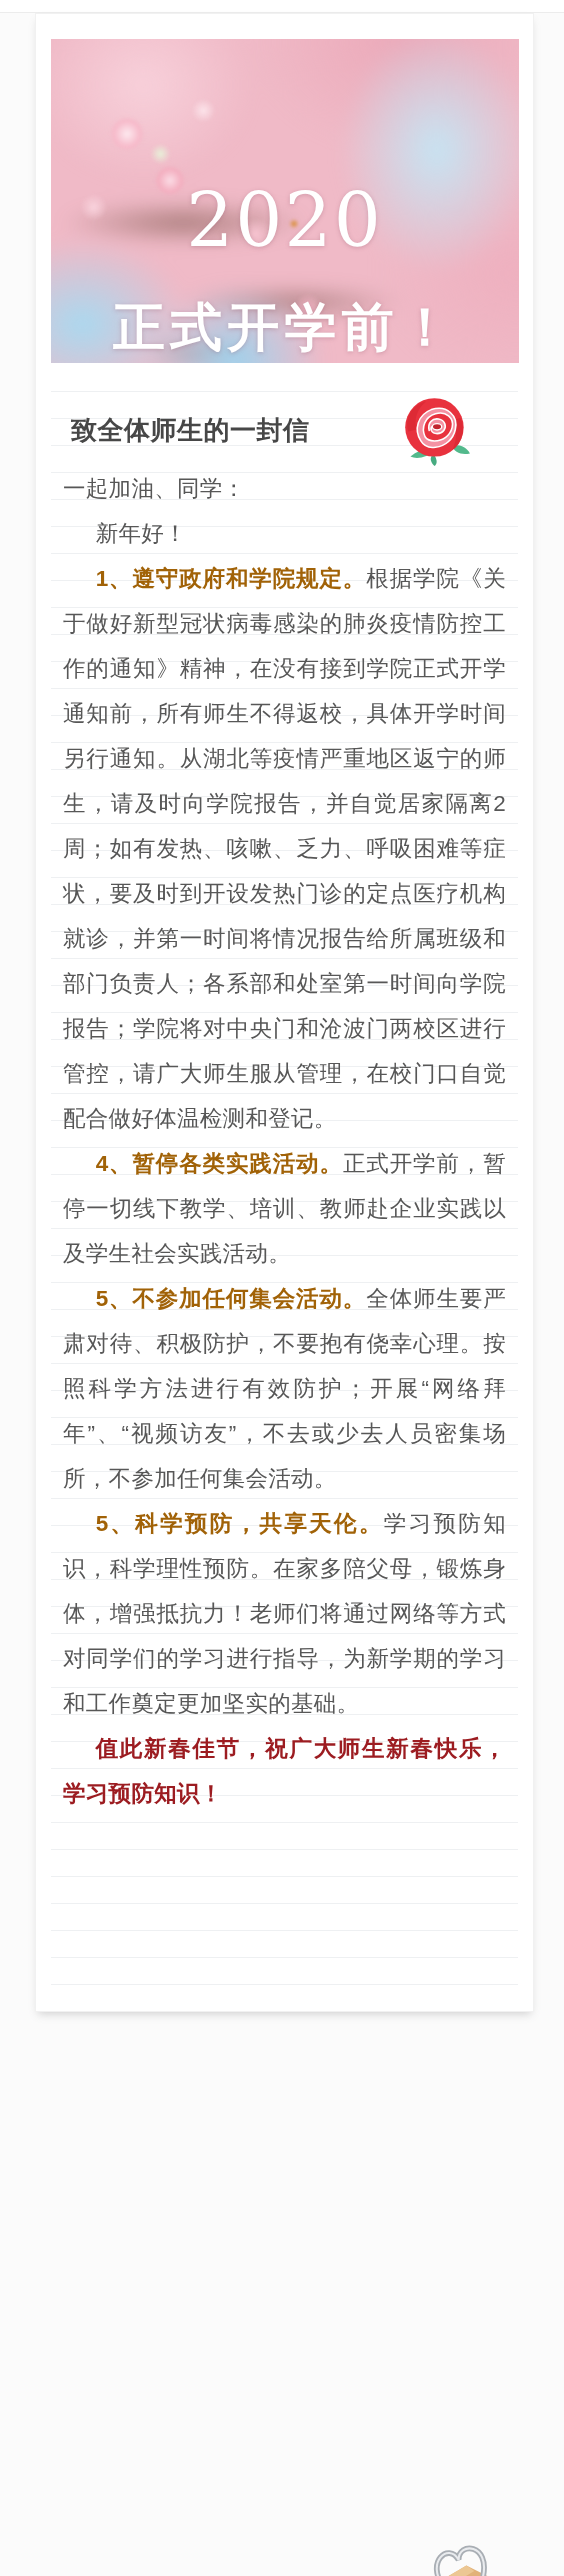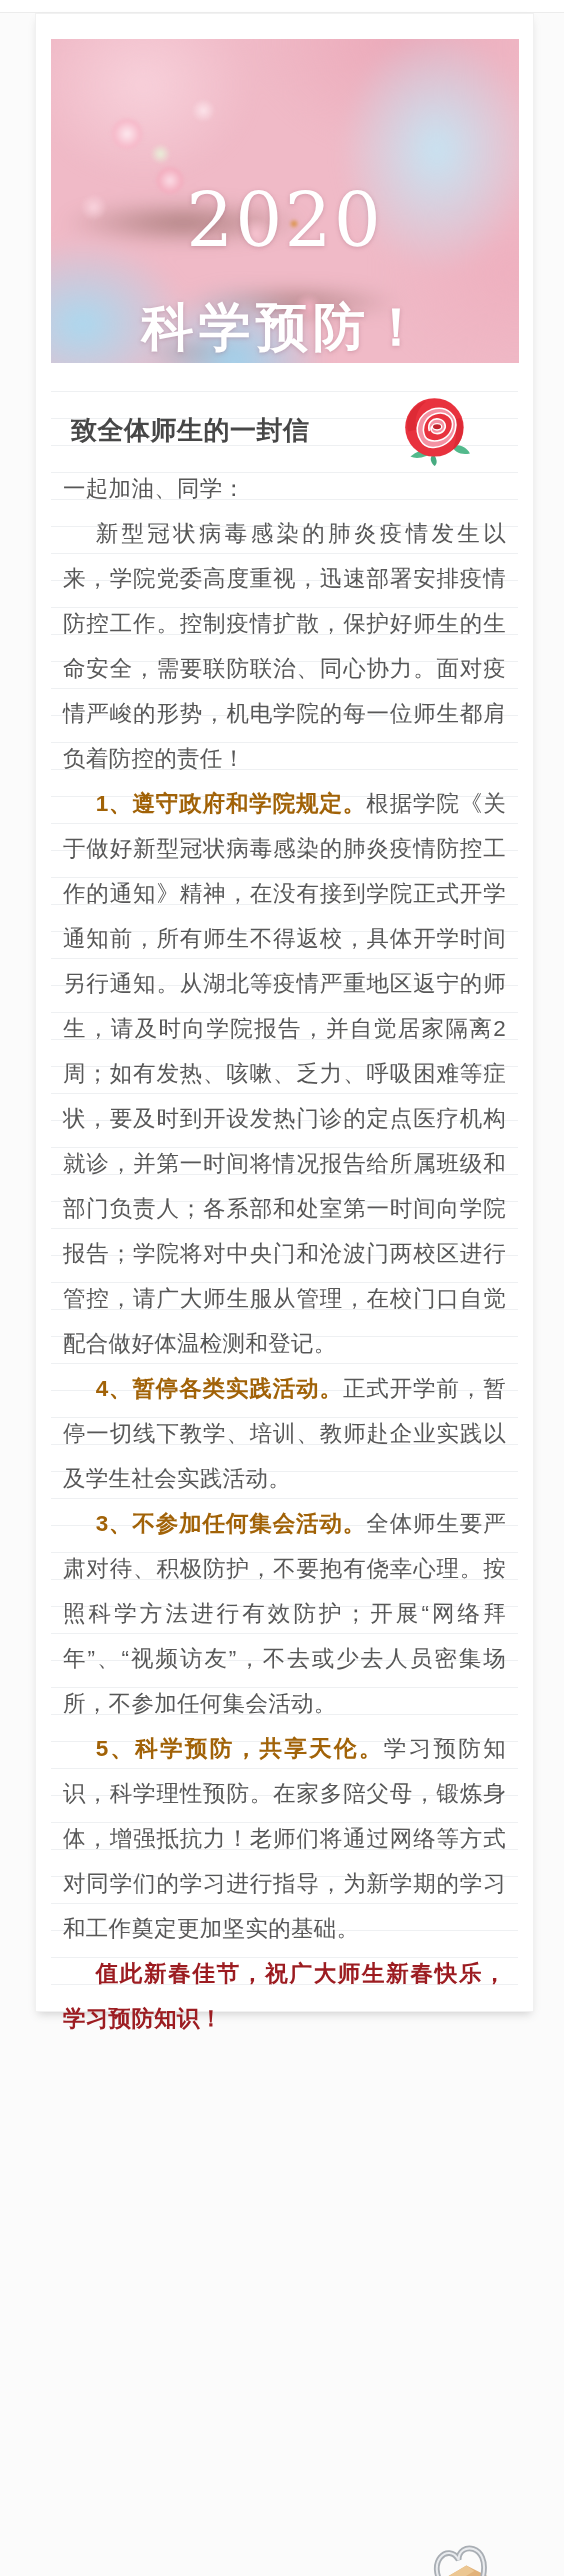--- a/index.html
+++ b/index.html
@@ -95,21 +95,21 @@
 
 <div class="top-strip"></div>
 
 <div class="card">
   <div class="ruled"></div>
 
   <div class="photo">
     <div class="blur-layer"></div>
     <div class="detail-layer"></div>
     <div class="photo-caption caption-year">2020</div>
-    <div class="photo-caption caption-slogan">科学预防！</div>
+    <div class="photo-caption caption-slogan">正式开学前！</div>
   </div>
 
   <div class="title-row">
     <div class="letter-title">致全体师生的一封信</div>
     <svg class="rose" viewBox="0 0 134 136">
 
       <path d="M18 118 C34 104 52 100 66 106 C50 120 30 124 18 118 Z" fill="#53b98c"></path>
       <path d="M96 96 C114 94 126 100 132 112 C116 116 102 110 96 96 Z" fill="#53b98c"></path>
       <path d="M62 112 C70 124 70 132 64 136 C56 128 54 120 62 112 Z" fill="#47ab80"></path>
 
@@ -121,24 +121,24 @@
       <path d="M46 80 C38 62 46 42 66 36 C86 30 102 44 98 62 C94 78 80 88 64 88 C56 88 50 86 46 80 Z" fill="#e8323e" stroke="#ffffff" stroke-width="3"></path>
 
       <path d="M54 68 C50 54 60 44 72 46 C84 48 88 60 82 68 C76 76 62 76 58 68 C56 62 62 56 70 58" fill="#f492a3" stroke="#ffffff" stroke-width="3" stroke-linecap="round"></path>
       <ellipse cx="69" cy="61" rx="9" ry="6" fill="#c2242e" stroke="#ffffff" stroke-width="2.5"></ellipse>
     </svg>
   </div>
 
   <div class="letter-body">
     <p class="salutation">一起加油、同学：</p>
     <div>
-        <p>新型冠状病毒感染的肺炎疫情发生以来，学院党委高度重视，迅速部署安排疫情防控工作。控制疫情扩散，保护好师生的生命安全，需要联防联治、同心协力。面对疫情严峻的形势，机电学院的每一位师生都肩负着防控的责任！</p>
+        <p>新年好！</p>
         <p><b>1、遵守政府和学院规定。</b>根据学院《关于做好新型冠状病毒感染的肺炎疫情防控工作的通知》精神，在没有接到学院正式开学通知前，所有师生不得返校，具体开学时间另行通知。从湖北等疫情严重地区返宁的师生，请及时向学院报告，并自觉居家隔离2周；如有发热、咳嗽、乏力、呼吸困难等症状，要及时到开设发热门诊的定点医疗机构就诊，并第一时间将情况报告给所属班级和部门负责人；各系部和处室第一时间向学院报告；学院将对中央门和沧波门两校区进行管控，请广大师生服从管理，在校门口自觉配合做好体温检测和登记。</p>
         <p><b>4、暂停各类实践活动。</b>正式开学前，暂停一切线下教学、培训、教师赴企业实践以及学生社会实践活动。</p>
-        <p><b>3、不参加任何集会活动。</b>全体师生要严肃对待、积极防护，不要抱有侥幸心理。按照科学方法进行有效防护；开展“网络拜年”、“视频访友”，不去或少去人员密集场所，不参加任何集会活动。</p>
+        <p><b>5、不参加任何集会活动。</b>全体师生要严肃对待、积极防护，不要抱有侥幸心理。按照科学方法进行有效防护；开展“网络拜年”、“视频访友”，不去或少去人员密集场所，不参加任何集会活动。</p>
         <p><b>5、科学预防，共享天伦。</b>学习预防知识，科学理性预防。在家多陪父母，锻炼身体，增强抵抗力！老师们将通过网络等方式对同学们的学习进行指导，为新学期的学习和工作奠定更加坚实的基础。</p>
       </div>
     <p class="closing">值此新春佳节，祝广大师生新春快乐，学习预防知识！</p>
   </div>
 </div>
 
 <div class="clip">
   <svg width="84" height="78" viewBox="0 0 160 150">
     <path d="M22 92 L96 70 L140 108 L150 150 L14 150 Z" fill="#e2b279"></path>
     <path d="M22 92 L96 70 L108 84 L30 108 Z" fill="#ecc793"></path>

